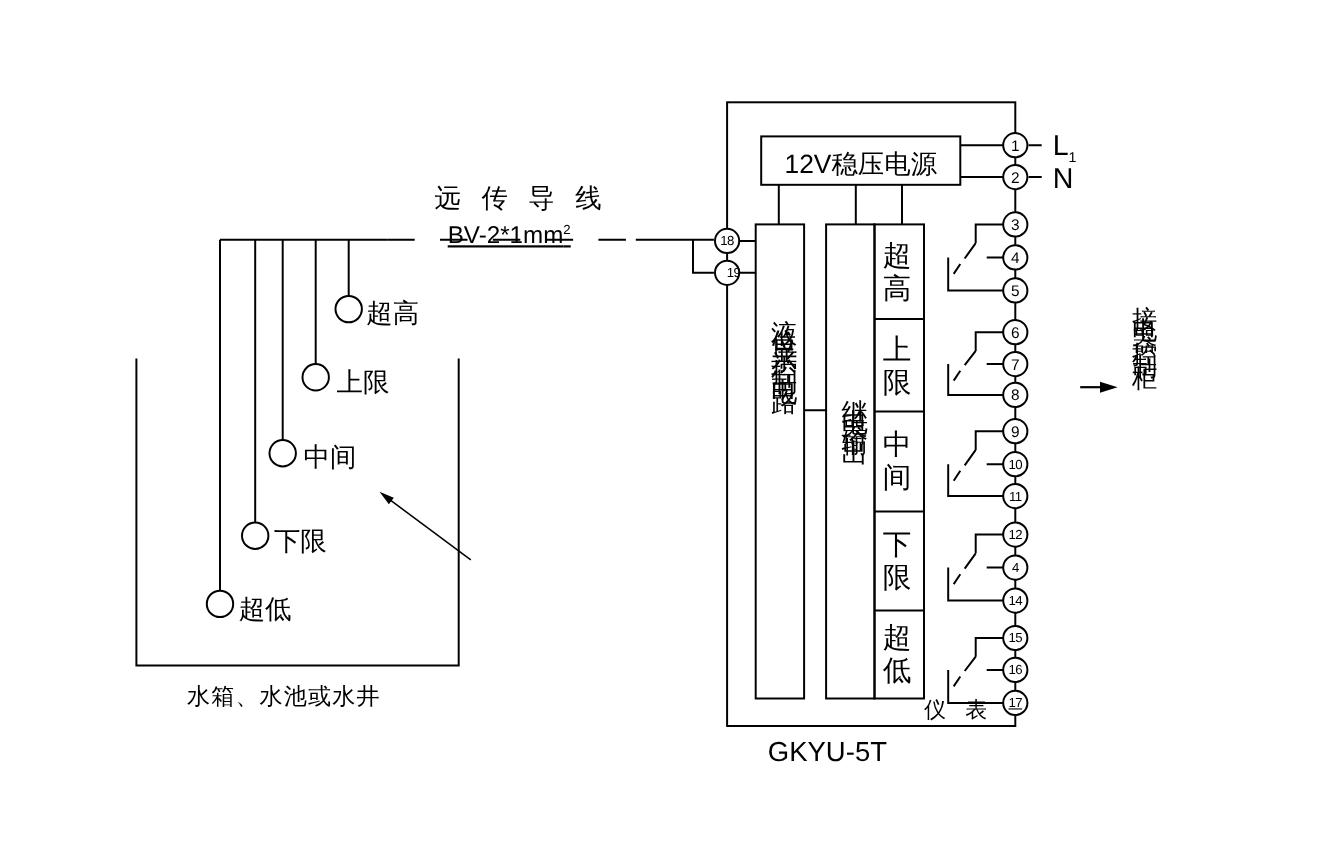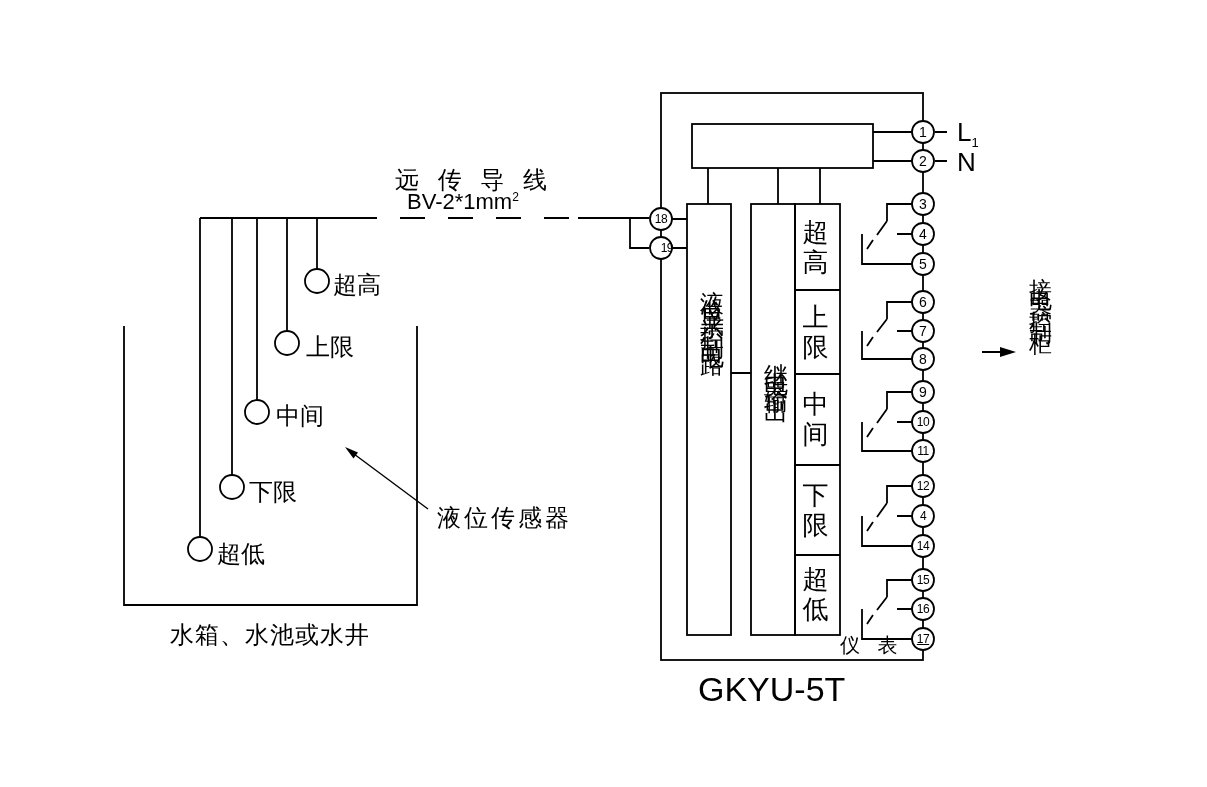--- a/index.html
+++ b/index.html
@@ -86,31 +86,31 @@
     <circle cx="661" cy="219" r="11" fill="#fff"></circle>
     <circle cx="661" cy="248" r="11" fill="#fff"></circle>
 
     <g>
       <path d="M982,352 H1002" stroke-width="2"></path>
       <polygon points="1000,347 1016,352 1000,357" fill="#000" stroke="none"></polygon>
     </g>
   </svg>
 
   <div class="lbl" style="left:395px;top:164px;font-size:24px;letter-spacing:6px;">远 传 导 线</div>
-  <div class="lbl" style="left:407px;top:189px;font-size:22px;"><span>BV-2*1mm</span><sup>2</sup></div>
+  <div class="lbl" style="left:407px;top:201px;font-size:22px;text-decoration:underline;"><span>BV-2*1mm</span><sup>2</sup></div>
 
   <div class="lbl sensor-lbl" style="left:333px;top:269px;">超高</div>
   <div class="lbl sensor-lbl" style="left:306px;top:331px;">上限</div>
   <div class="lbl sensor-lbl" style="left:276px;top:400px;">中间</div>
   <div class="lbl sensor-lbl" style="left:249px;top:476px;">下限</div>
   <div class="lbl sensor-lbl" style="left:217px;top:538px;">超低</div>
 
-  <div class="lbl" style="left:437px;top:502px;font-size:24px;letter-spacing:3px;">液位传感器</div>
-  <div class="lbl" style="left:170px;top:619px;font-size:24px;letter-spacing:1px;">水箱、水池或水井</div>
+  <div class="lbl" style="left:170px;top:619px;font-size:21px;letter-spacing:1px;">水箱、水池或水井</div>
 
+  <div class="lbl" style="left:692px;top:133px;width:181px;text-align:center;font-size:24px;">12V稳压电源</div>
 
   <div class="lbl vtext" style="left:696px;top:271px;font-size:24px;letter-spacing:9px;">液位显示控制电路</div>
   <div class="lbl vtext" style="left:760px;top:344px;font-size:24px;letter-spacing:9px;">继电器输出</div>
 
   <div class="cell" style="top:217px;">超高</div>
   <div class="cell" style="top:302px;">上限</div>
   <div class="cell" style="top:389px;">中间</div>
   <div class="cell" style="top:480px;">下限</div>
   <div class="cell" style="top:564px;">超低</div>
 
@@ -133,16 +133,16 @@
   <div class="term two" style="left:911px;top:628px;text-decoration:underline;">17</div>
 
   <div class="term two" style="left:649px;top:208px;text-align:center;">18</div>
   <div class="term two" style="left:649px;top:237px;text-align:right;">19</div>
 
   <div class="lbl" style="left:957px;top:117px;font-size:26px;text-align:center;"><span>L</span><sub>1</sub></div>
   <div class="lbl" style="left:957px;top:147px;font-size:26px;">N</div>
 
   <div class="lbl vtext" style="left:1026px;top:259px;font-size:23px;letter-spacing:11px;">接电器控制柜</div>
 
-  <div class="lbl" style="left:698px;top:670px;font-size:34px;">GKYU-5T</div>
+  <div class="lbl" style="left:698px;top:670px;font-size:25px;">GKYU-5T</div>
   <div class="lbl" style="left:840px;top:632px;font-size:20px;letter-spacing:6px;">仪 表</div>
 
 </div>
 
 </body></html>

